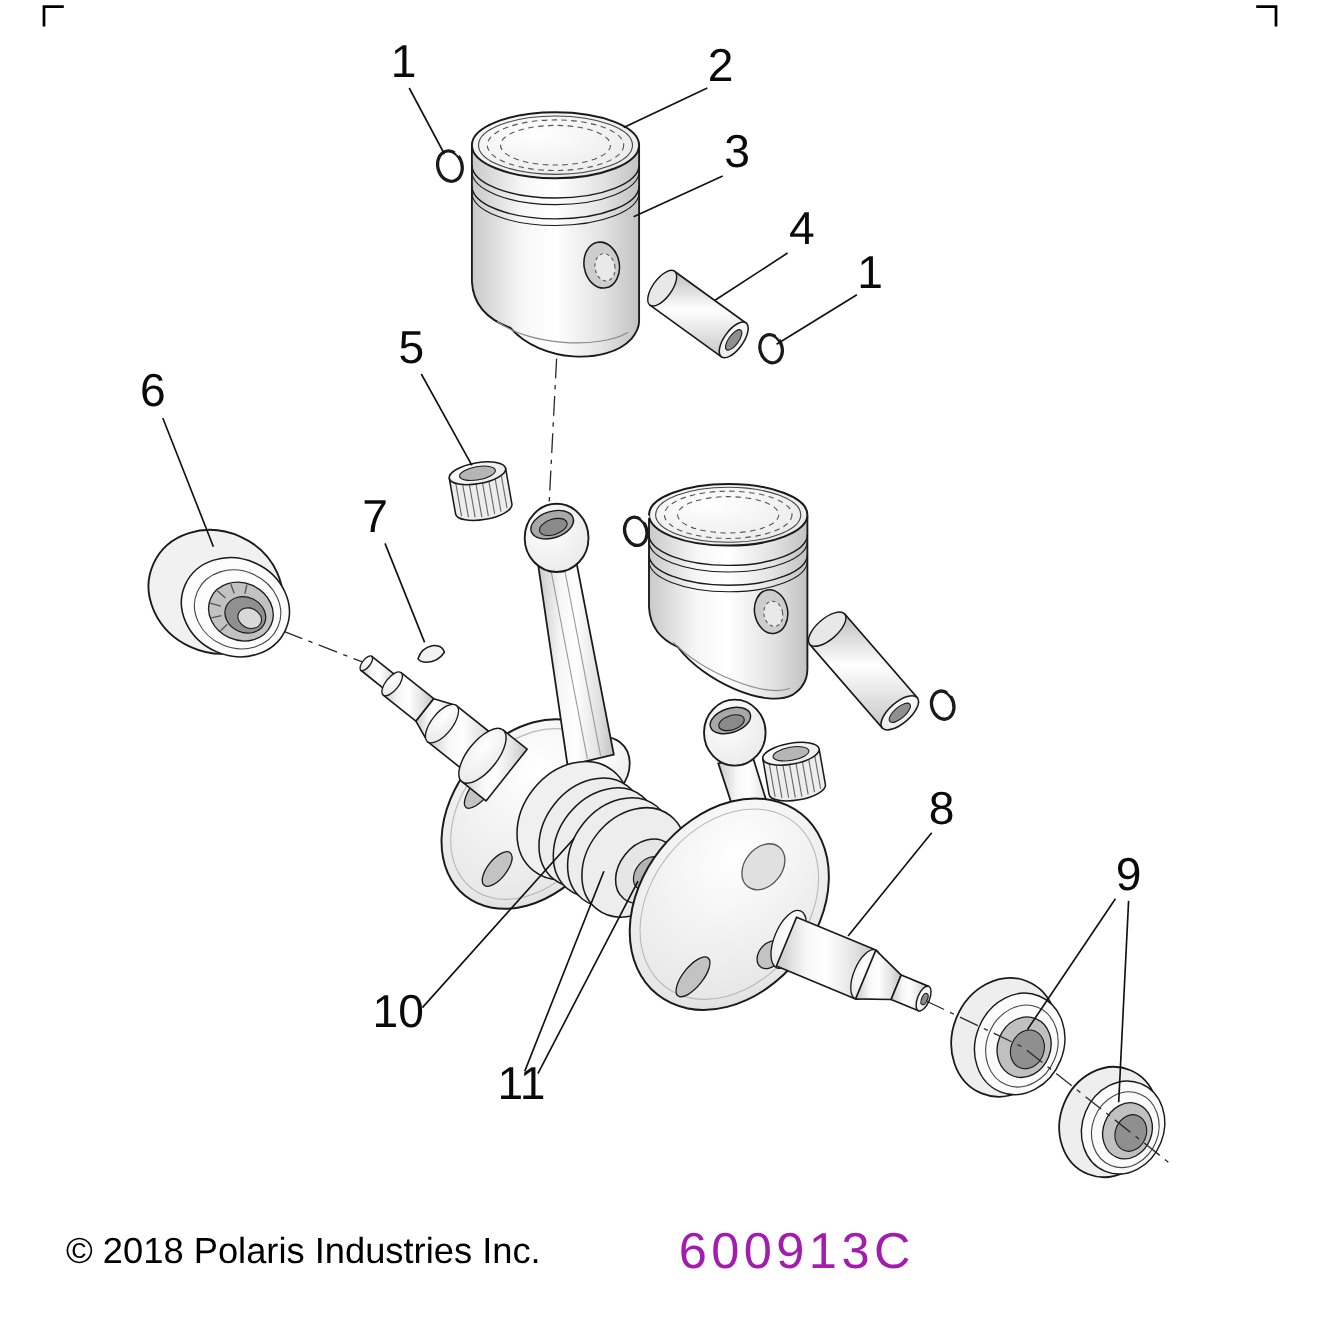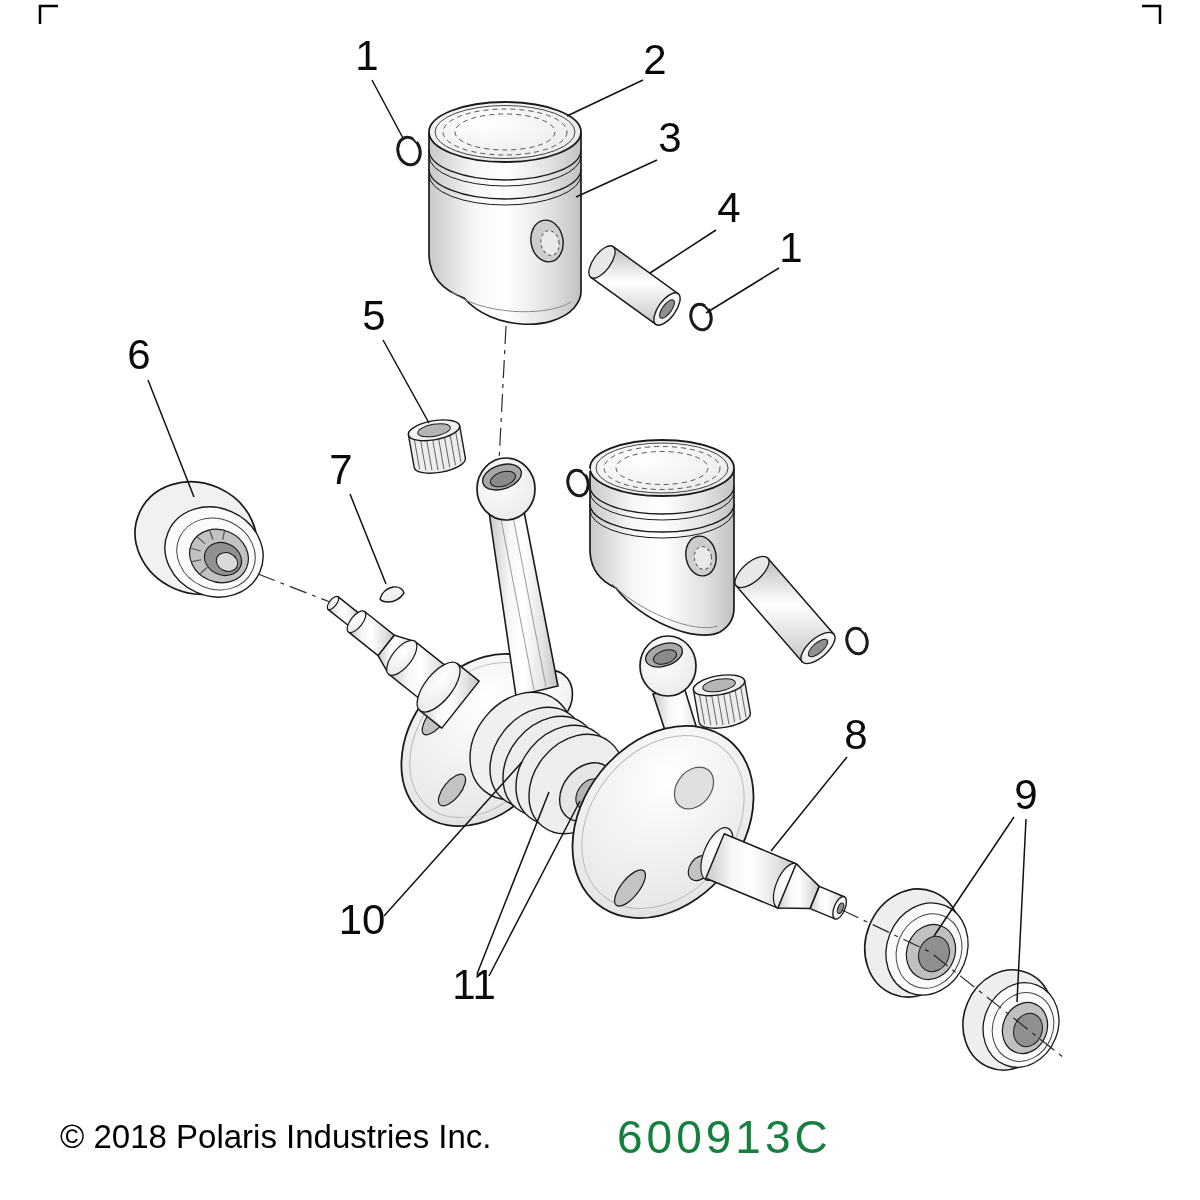--- a/index.html
+++ b/index.html
@@ -3,21 +3,21 @@
 <meta charset="utf-8">
 <style>
   html,body{margin:0;padding:0;background:#fff;}
   .stage{position:relative;width:1200px;height:1200px;background:#ffffff;overflow:hidden;
          font-family:"Liberation Sans",sans-serif;}
   svg{position:absolute;left:0;top:0;}
   .num{font-family:"Liberation Sans",sans-serif;font-size:42px;fill:#0a0a0a;}
   .lead{stroke:#111;stroke-width:1.5;fill:none;}
   .cl{stroke:#2a2a2a;stroke-width:1.2;fill:none;stroke-dasharray:18 6 4 6;}
   .copyright{position:absolute;left:60px;top:1118px;font-size:33px;color:#000;text-align:right;}
-  .part-number{position:absolute;left:617px;top:1110px;font-size:46px;letter-spacing:4px;color:#15803d;}
+  .part-number{position:absolute;left:617px;top:1110px;font-size:46px;letter-spacing:4px;color:#a21caf;}
 </style>
 </head>
 <body>
 
 <div class="stage">
 
 <svg width="1200" height="1200" viewBox="0 0 1200 1200">
   <defs>
     <linearGradient id="gV" x1="0" y1="0" x2="1" y2="0">
       <stop offset="0" stop-color="#c9c9c9"></stop>

